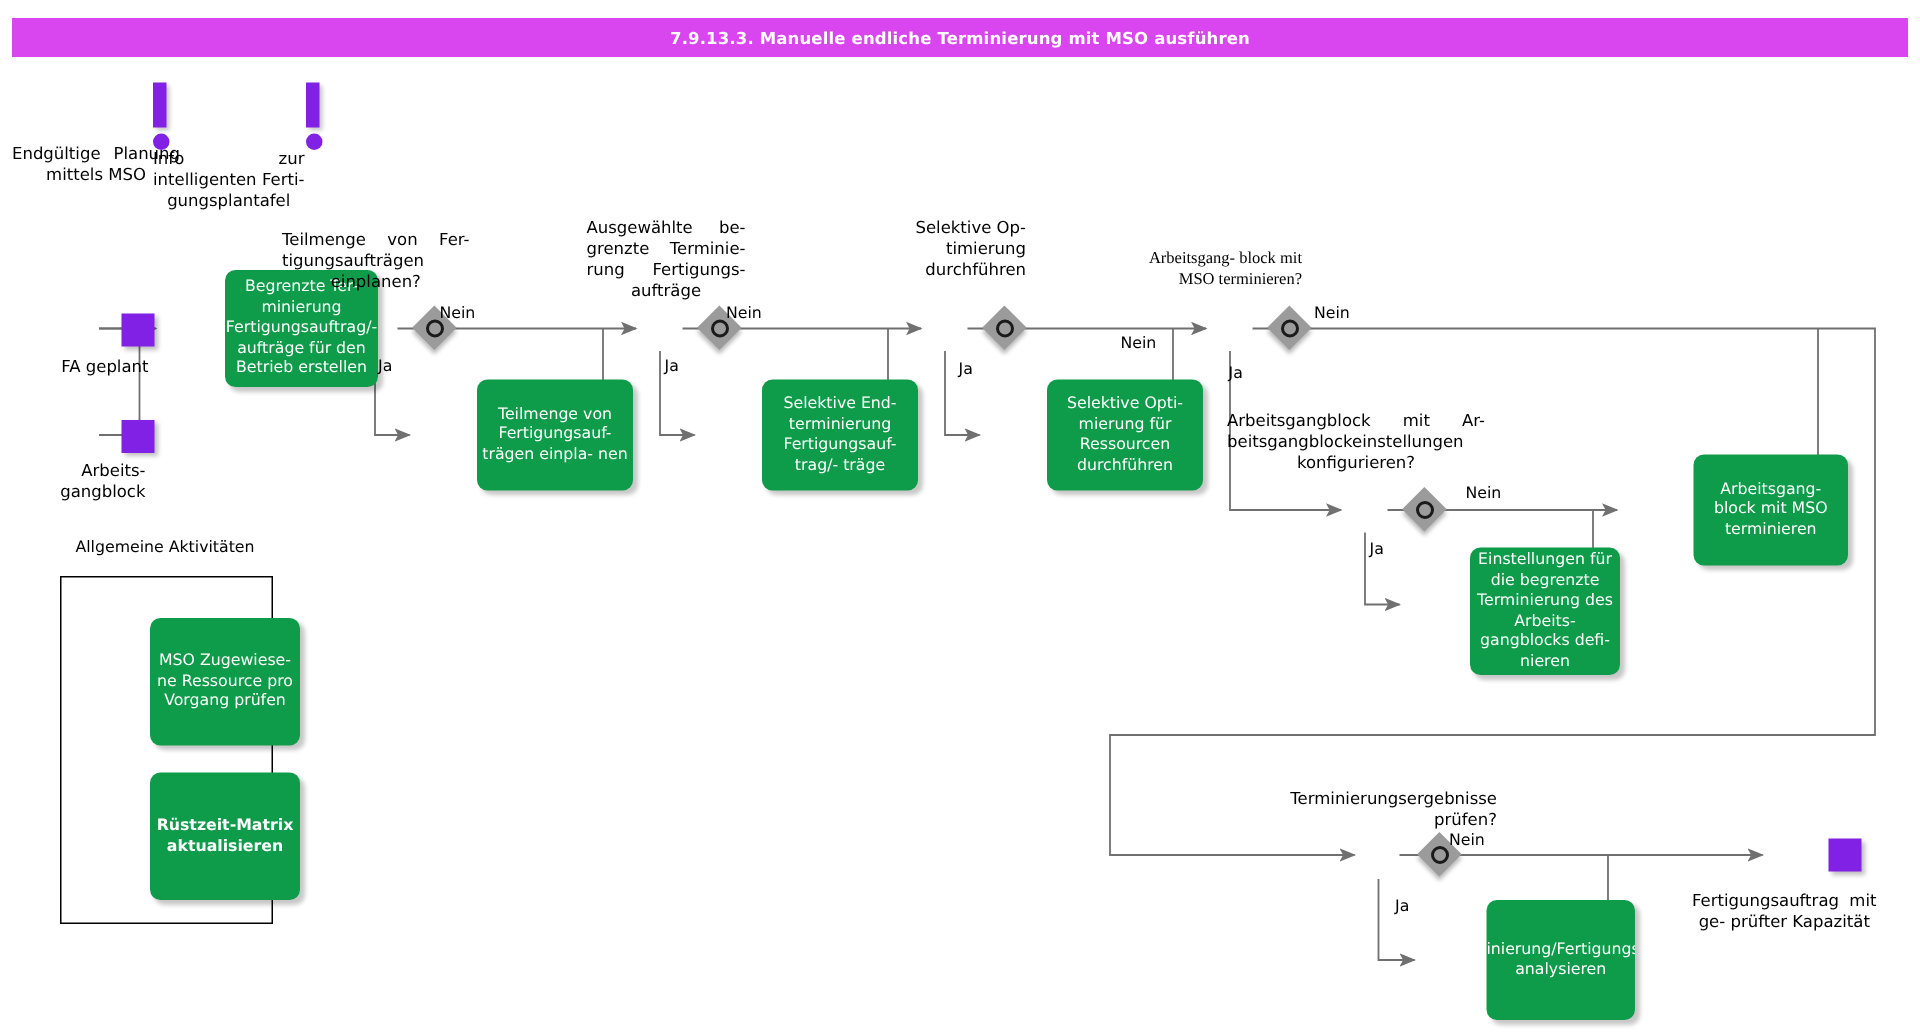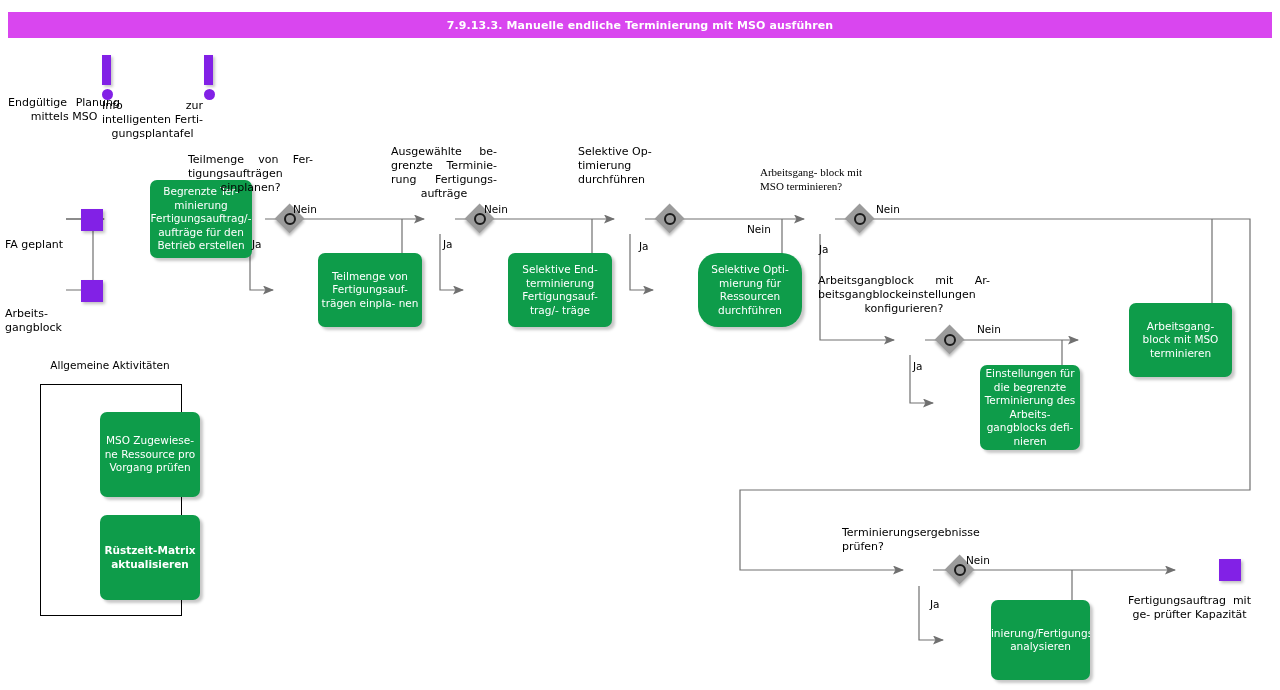--- a/index.html
+++ b/index.html
@@ -43,21 +43,21 @@
   .gw .dia{position:absolute;left:0;top:0;width:21.2px;height:21.2px;
            background:#9b9b9b;transform:rotate(45deg);
            transform-origin:center;margin:4.4px;
            box-shadow:2px 2px 3px rgba(0,0,0,.28);}
   .gw .ring{position:absolute;left:9px;top:9px;width:12px;height:12px;
             border-radius:50%;border:2.2px solid #1a1a1a;background:#9b9b9b;
             box-sizing:border-box;}
 
   
   .lbl{position:absolute;font-size:11px;line-height:14px;color:#000000;
-       text-align:left;}
+       text-align:right;}
   .lbl.j{text-align:justify;text-align-last:center;}
 
   .edge-lbl{position:absolute;font-size:10.5px;line-height:12px;color:#000;}
 
   
   .frame{position:absolute;border:1.4px solid #000;background:transparent;}
   .frame-title{position:absolute;font-size:10.5px;line-height:11px;
                color:#000;text-align:center;width:130px;overflow:hidden;}
 </style>
 </head>
@@ -165,21 +165,21 @@
   </div>
 
   <div class="gw node" style="left:615px;top:204px;">
     <div class="dia"></div>
     <div class="ring"></div>
   </div>
   <div class="lbl" style="left:578px;top:145px;width:106px;">Selektive Op- timierung durchführen</div>
   <div class="edge-lbl" style="left:747px;top:223px;">Nein</div>
   <div class="edge-lbl" style="left:639px;top:240px;">Ja</div>
 
-  <div class="task node" style="left:658px;top:253px;width:104px;height:74px;border-radius:20px;">
+  <div class="task node" style="left:658px;top:253px;width:104px;height:74px;">
     <span>Selektive Opti- mierung für Ressourcen durchführen</span>
   </div>
 
   <div class="gw node" style="left:805px;top:204px;">
     <div class="dia"></div>
     <div class="ring"></div>
   </div>
   <div class="lbl" style="left:760px;top:165px;width:108px;font-family:Liberation Serif, serif;">Arbeitsgang- block mit MSO terminieren?</div>
   <div class="edge-lbl" style="left:876px;top:203px;">Nein</div>
   <div class="edge-lbl" style="left:819px;top:243px;">Ja</div>

